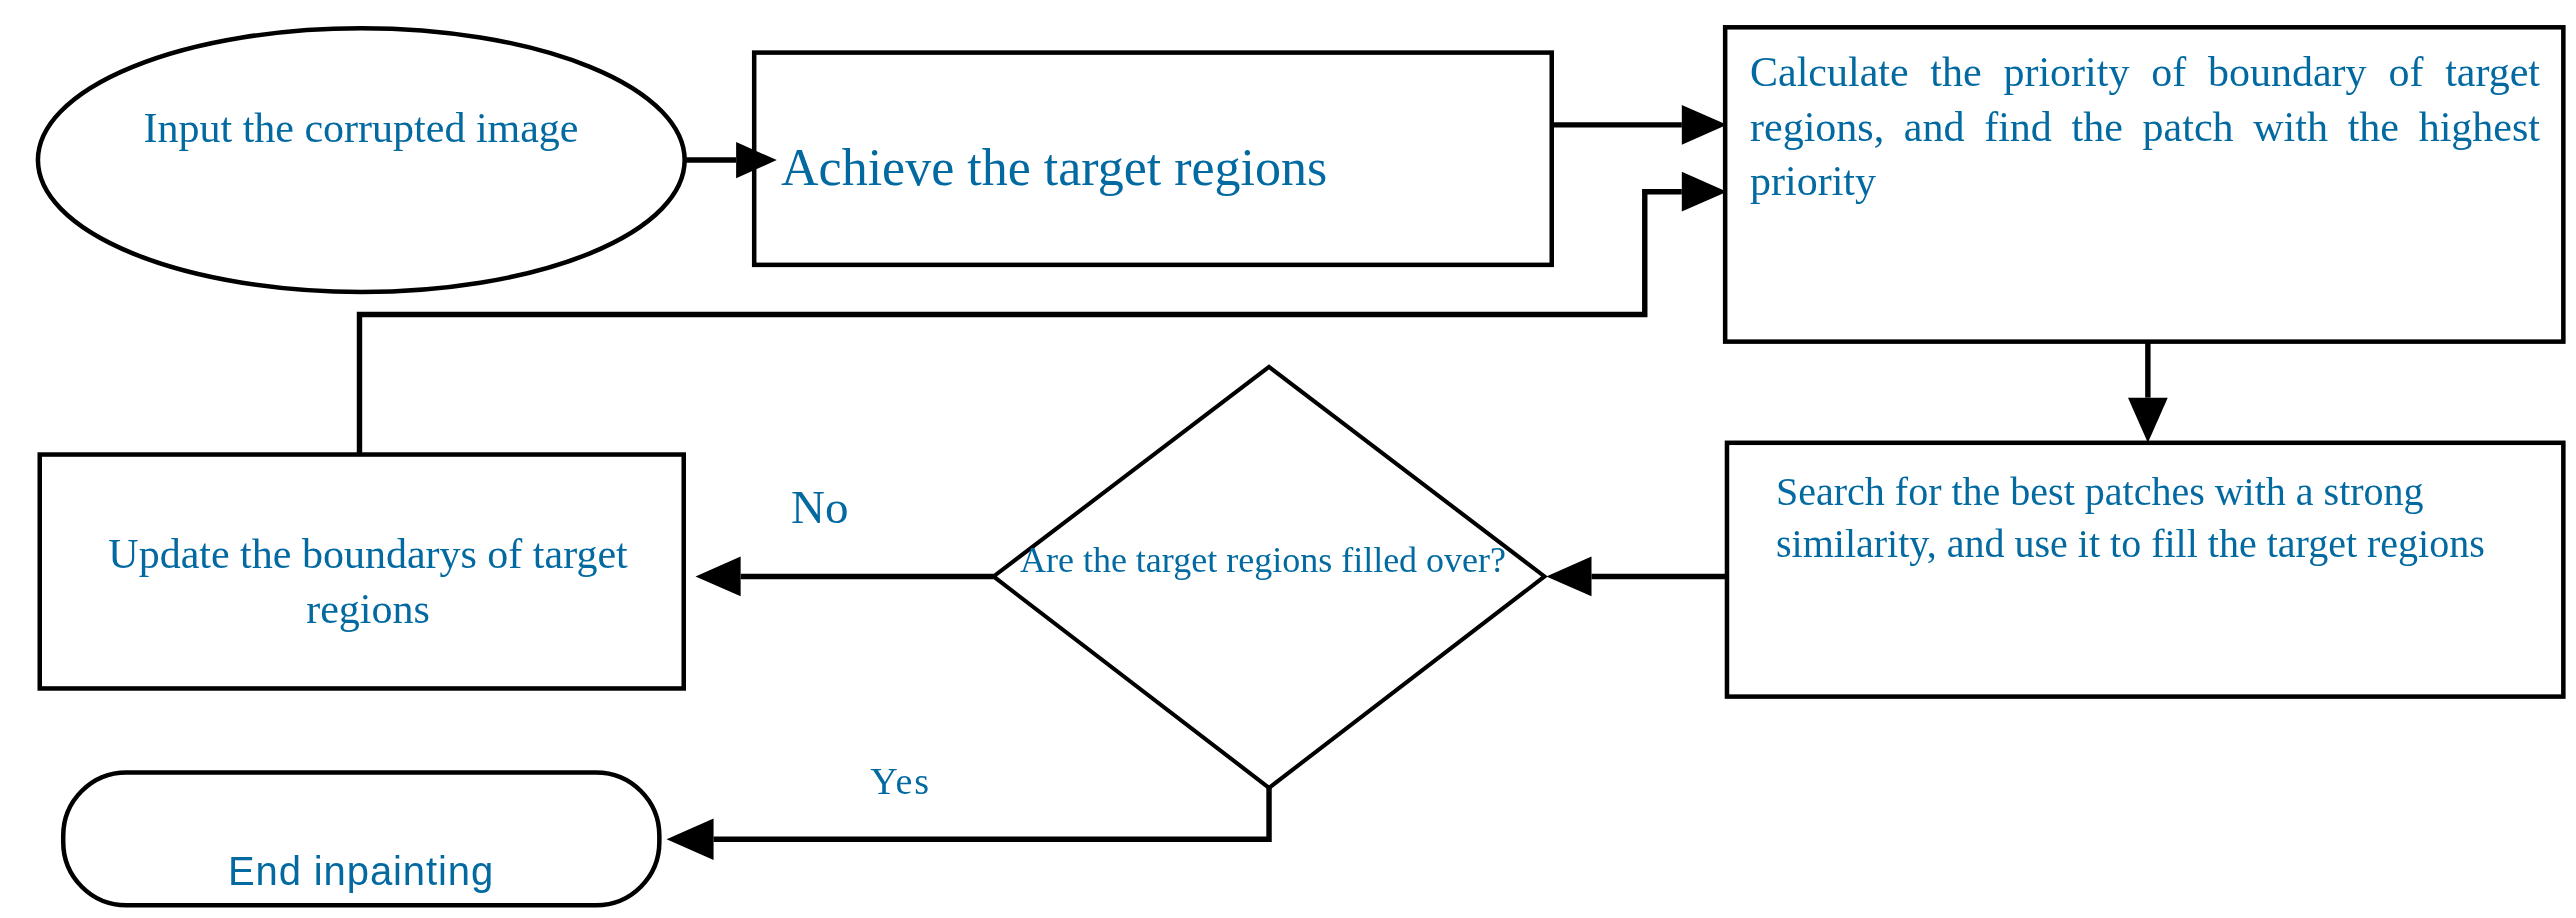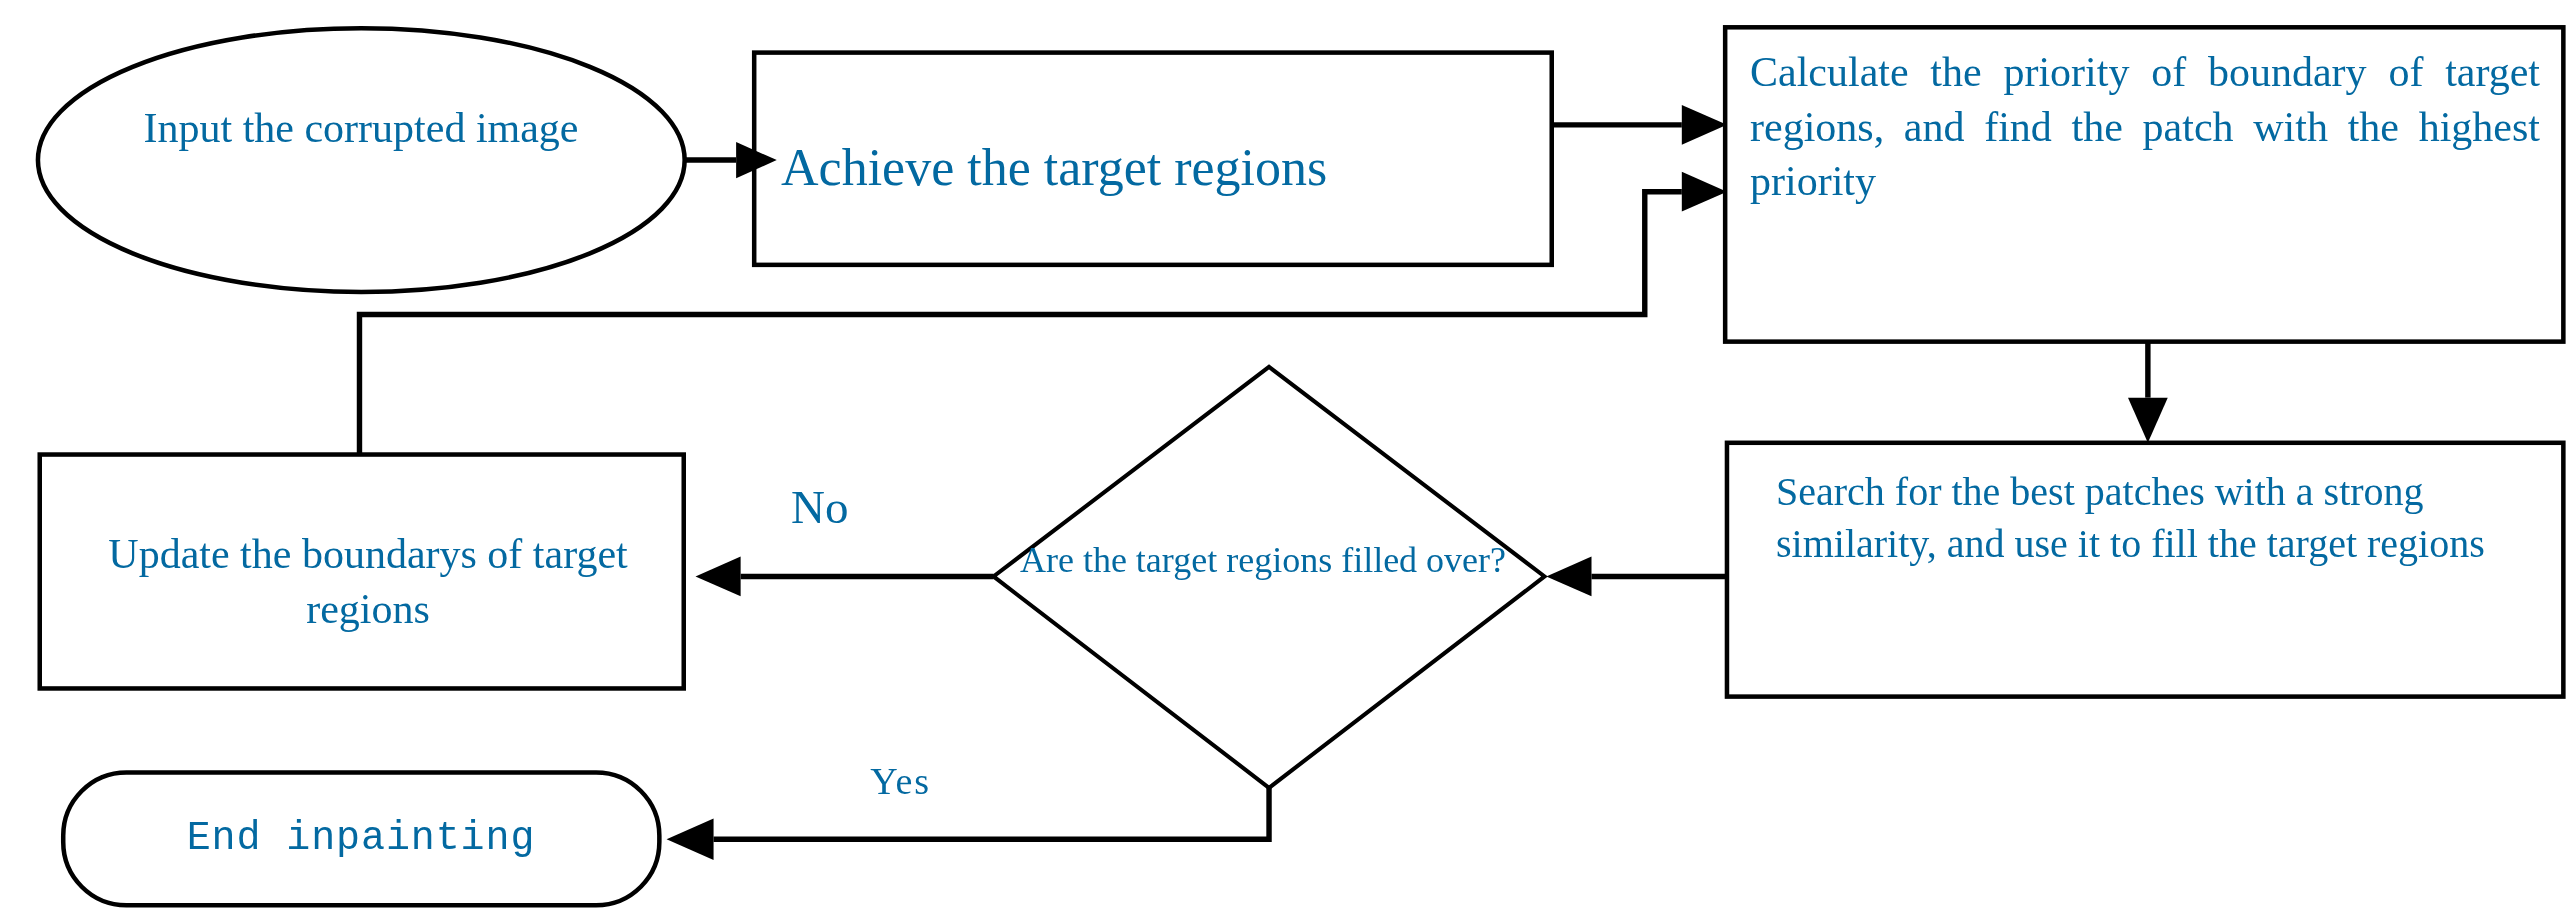--- a/index.html
+++ b/index.html
@@ -49,21 +49,22 @@
   .node-text {
     position: absolute;
     color: #0369a1;
     line-height: 1.30;
     white-space: pre-wrap;
   }
   .t-serif {
     font-family: "Liberation Serif", "DejaVu Serif", serif;
   }
   .t-mono {
-    font-family: Liberation Mono, monospace;
+    font-family: Liberation Sans, sans-serif;
+    margin-top: 32px;
   }
   
   #oval-text {
     left: 108px;
     top: 101px;
     width: 506px;
     font-size: 42px;
     text-align: center;
   }
   #achieve-text {

